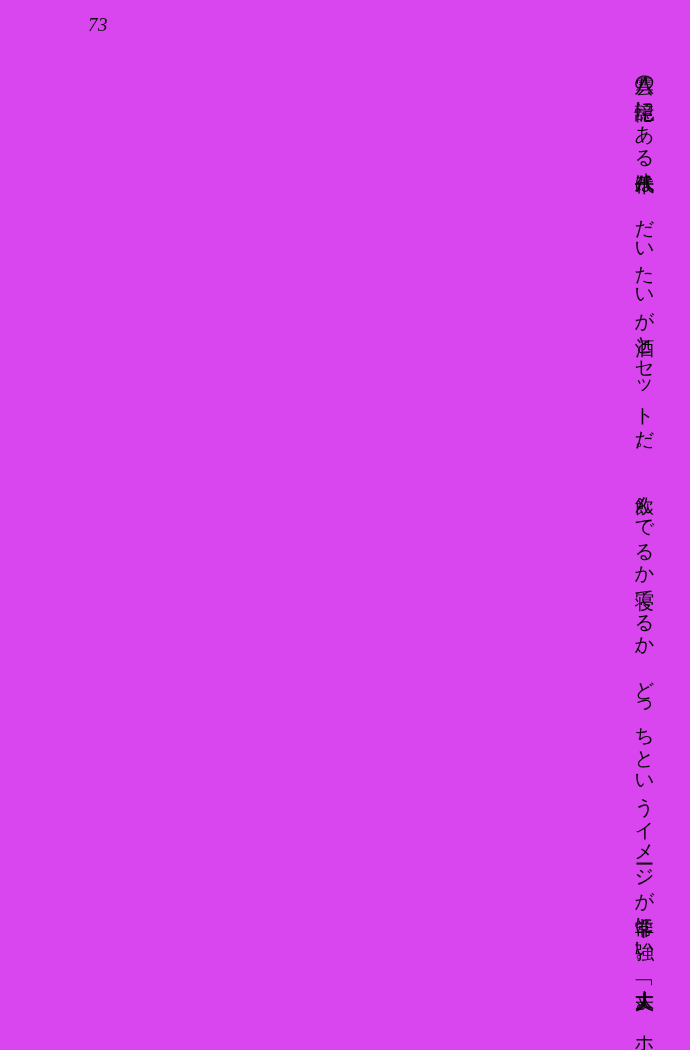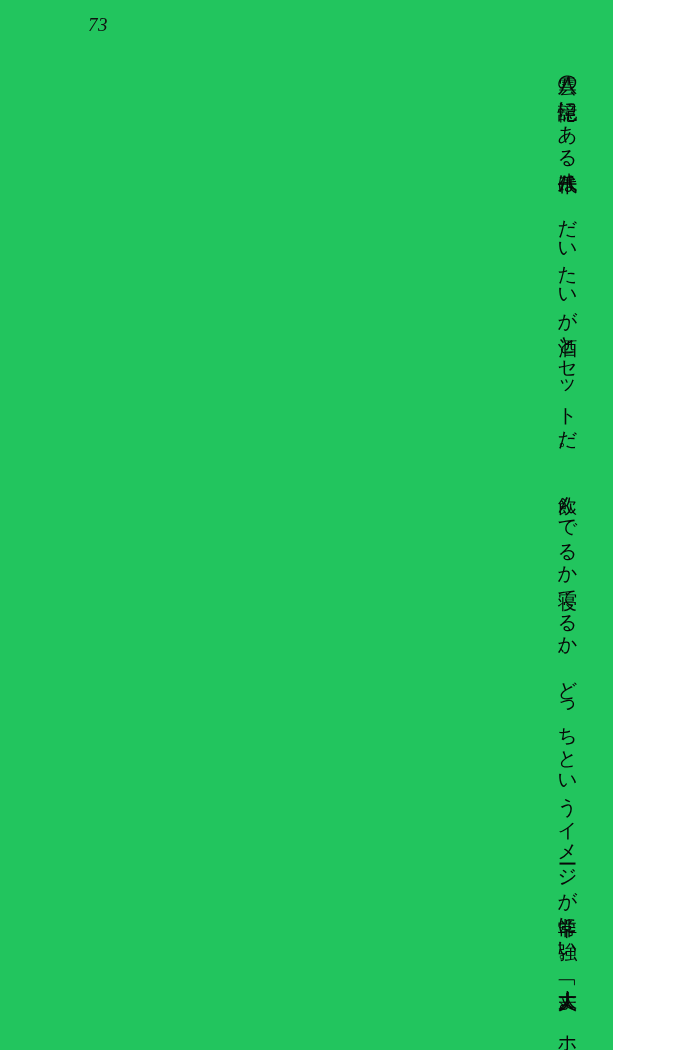--- a/index.html
+++ b/index.html
@@ -9,23 +9,23 @@
   }
   body {
     width: 690px;
     height: 1050px;
     overflow: hidden;
     font-family: "Liberation Serif", "DejaVu Serif", serif;
     color: #000000;
   }
   .page {
     position: relative;
-    width: 613px;
+    width: 690px;
     height: 1050px;
-    background: #22c55e;
+    background: #d946ef;
   }
   .page-number {
     position: absolute;
     top: 14px;
     left: 88px;
     font-family: "Liberation Serif", "DejaVu Serif", serif;
     font-style: italic;
     font-size: 19px;
     color: #111111;
     letter-spacing: 0.5px;

